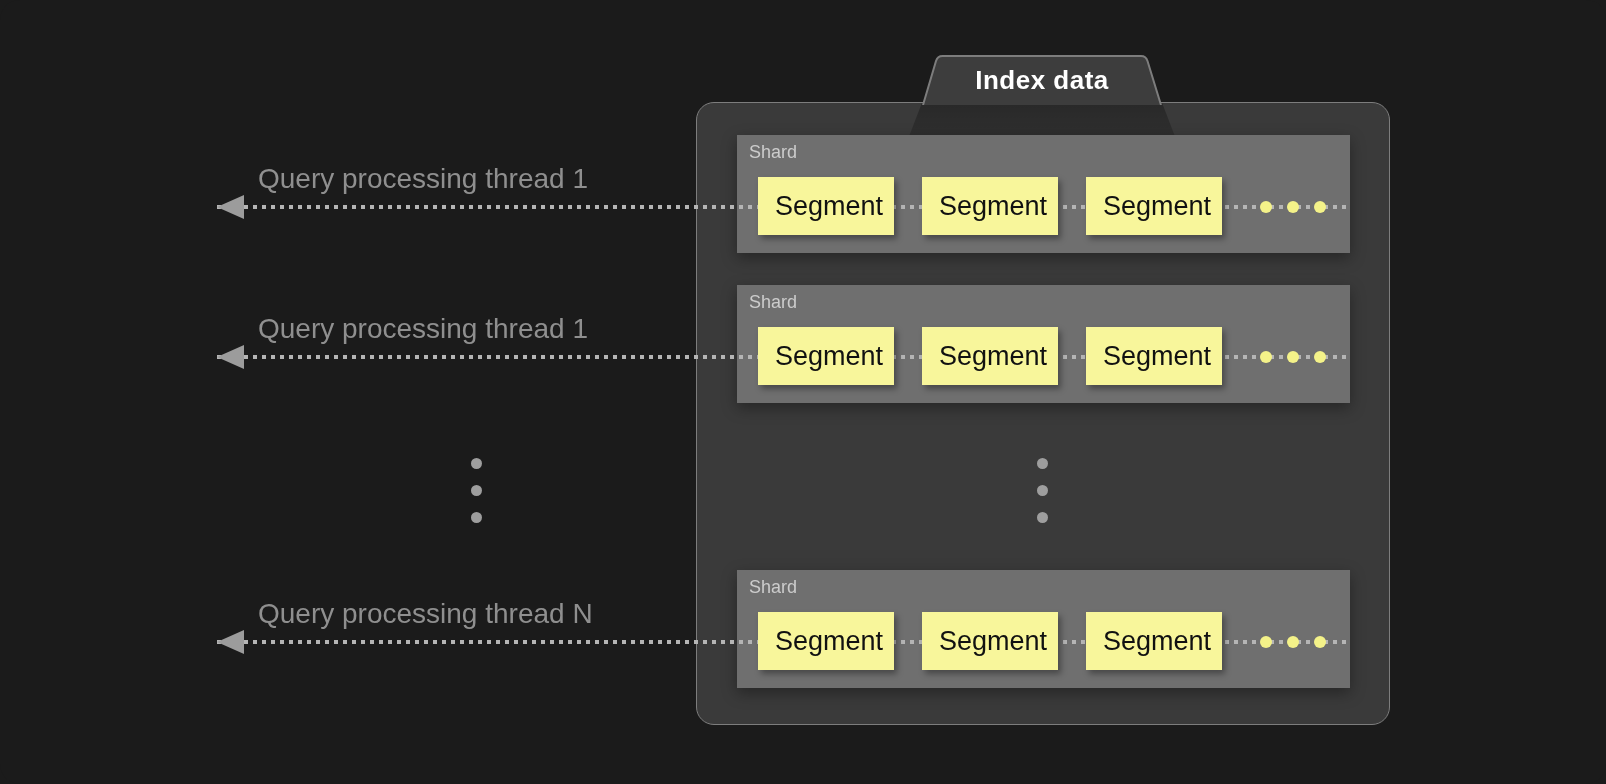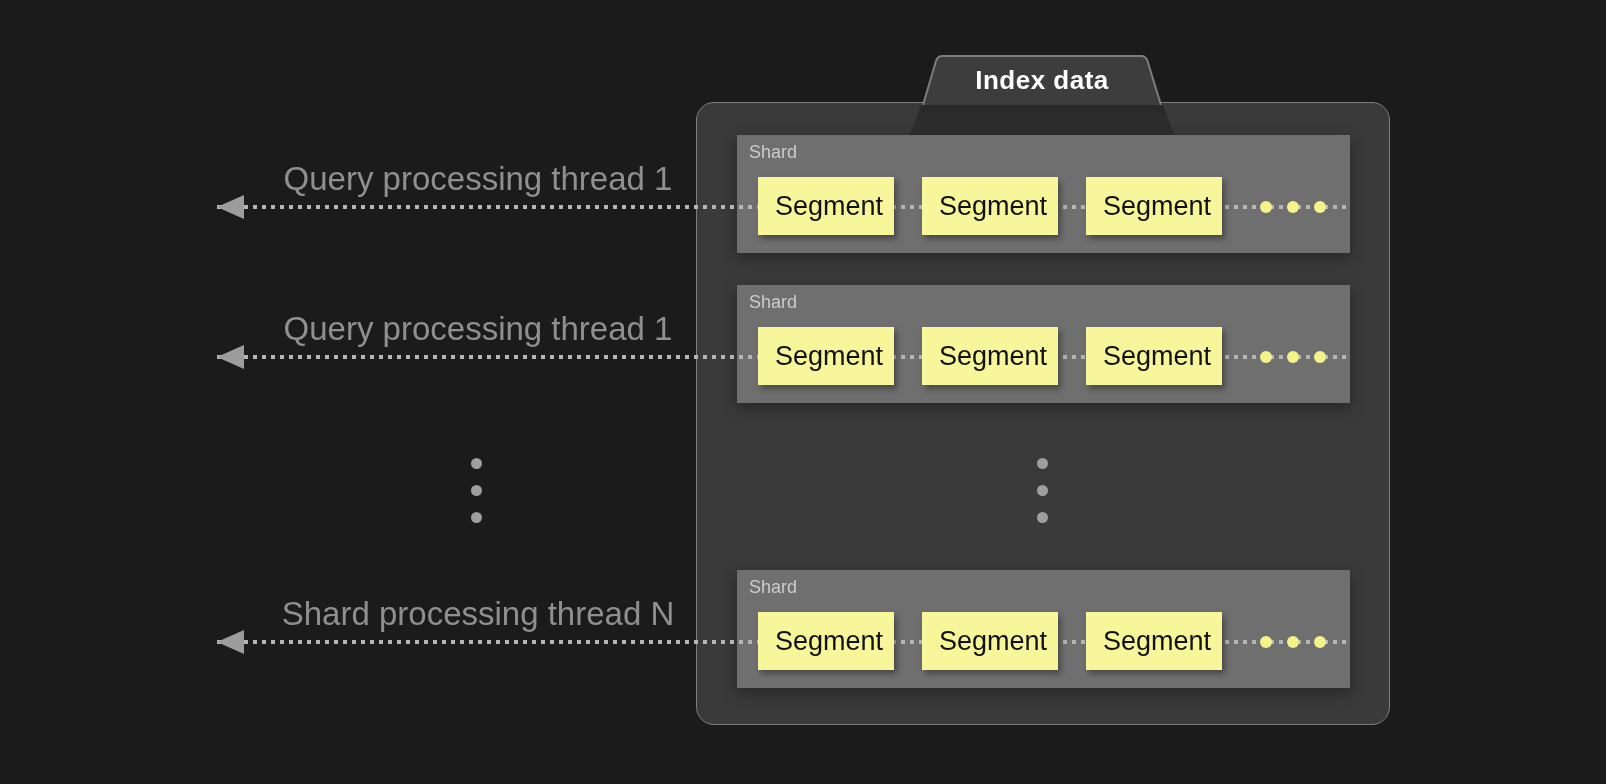--- a/index.html
+++ b/index.html
@@ -130,23 +130,23 @@
     z-index: 6;
   }
   .arrow-1 { top: 195px; }
   .arrow-2 { top: 345px; }
   .arrow-3 { top: 630px; }
   .thread-label {
     position: absolute;
     left: 258px;
     width: 440px; height: 32px;
     line-height: 32px;
-    text-align: center;
+    text-align: left;
     color: var(--thread-label);
-    font-size: 33px;
+    font-size: 28px;
     z-index: 6;
   }
   .tl-1 { top: 163px; }
   .tl-2 { top: 313px; }
   .tl-3 { top: 598px; }
   .v-ellipsis {
     position: absolute;
     top: 458px;
     display: flex;
     flex-direction: column;
@@ -211,21 +211,21 @@
 
   <div class="flow-line line-1"></div>
   <div class="flow-line line-2"></div>
   <div class="flow-line line-3"></div>
   <div class="arrow-head arrow-1"></div>
   <div class="arrow-head arrow-2"></div>
   <div class="arrow-head arrow-3"></div>
 
   <div class="thread-label tl-1">Query processing thread 1</div>
   <div class="thread-label tl-2">Query processing thread 1</div>
-  <div class="thread-label tl-3">Shard processing thread N</div>
+  <div class="thread-label tl-3">Query processing thread N</div>
 
   <div class="v-ellipsis ve-left">
     <div class="dot"></div>
     <div class="dot"></div>
     <div class="dot"></div>
   </div>
   <div class="v-ellipsis ve-container">
     <div class="dot"></div>
     <div class="dot"></div>
     <div class="dot"></div>

